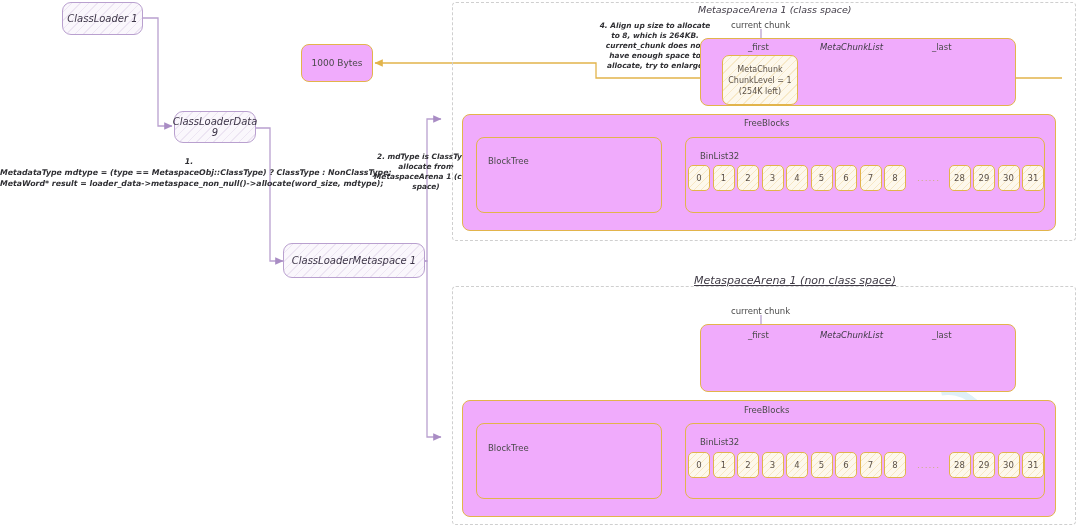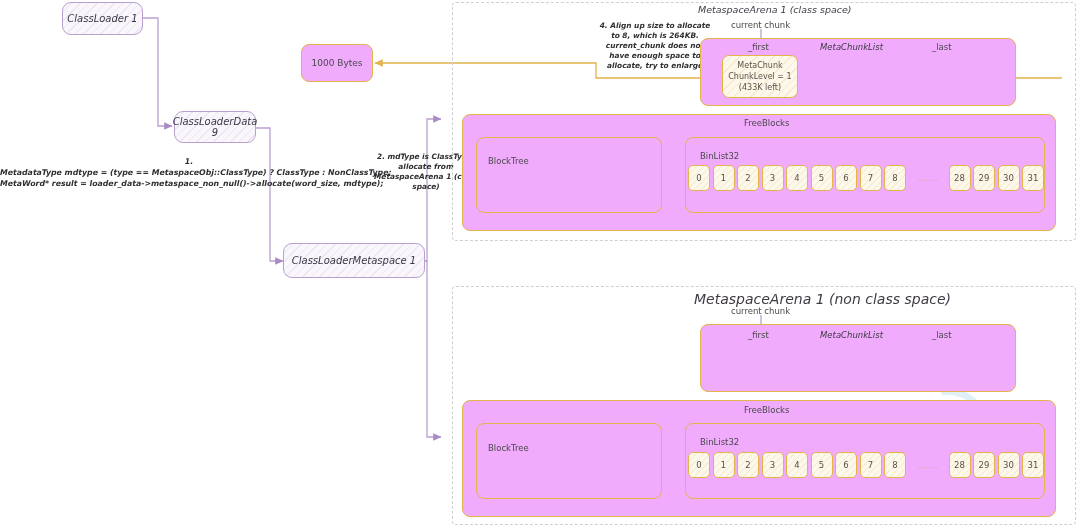--- a/index.html
+++ b/index.html
@@ -177,24 +177,24 @@
 
   <div class="label it" style="left:698px;top:4px;font-size:9.5px;">MetaspaceArena 1 (class space)</div>
 
   <div class="label" style="left:731px;top:20px;font-size:8.5px;color:#4a4a4a;">current chunk</div>
 
   <div class="box yellow-box" style="left:700px;top:38px;width:316px;height:68px;"></div>
   <div class="label" style="left:748px;top:42px;font-size:8.5px;">_first</div>
   <div class="label it" style="left:820px;top:42px;font-size:8.5px;">MetaChunkList</div>
   <div class="label" style="left:932px;top:42px;font-size:8.5px;">_last</div>
 
-  <div class="box yellow-box-hatch metachunk" style="left:722px;top:55px;width:76px;height:43px;">
+  <div class="box yellow-box-hatch metachunk" style="left:722px;top:55px;width:76px;height:50px;">
     <span>MetaChunk</span>
     <span>ChunkLevel = 1</span>
-    <span>(433K left)</span>
+    <span>(254K left)</span>
   </div>
 
   <div class="box yellow-box" style="left:462px;top:114px;width:594px;height:117px;"></div>
   <div class="label" style="left:744px;top:118px;font-size:8.5px;">FreeBlocks</div>
 
   <div class="box yellow-box" style="left:476px;top:137px;width:186px;height:76px;"></div>
   <div class="label" style="left:488px;top:156px;font-size:8.5px;">BlockTree</div>
 
   <div class="box yellow-box" style="left:685px;top:137px;width:360px;height:76px;"></div>
   <div class="label" style="left:700px;top:151px;font-size:8.5px;">BinList32</div>
@@ -210,21 +210,21 @@
       <div class="bin-cell">8</div>
       <div class="bin-gap">......</div>
       <div class="bin-cell">28</div>
       <div class="bin-cell">29</div>
       <div class="bin-cell">30</div>
       <div class="bin-cell">31</div>
     </div>
 
   <div class="dashed-zone" style="left:452px;top:286px;width:624px;height:239px;"></div>
 
-  <div class="label it" style="left:694px;top:291px;font-size:14px;">MetaspaceArena 1 (non class space)</div>
+  <div class="label it" style="left:694px;top:274px;font-size:11px;text-decoration:underline;">MetaspaceArena 1 (non class space)</div>
 
   <div class="label" style="left:731px;top:306px;font-size:8.5px;color:#4a4a4a;">current chunk</div>
 
   <div class="box yellow-box" style="left:700px;top:324px;width:316px;height:68px;"></div>
   <div class="label" style="left:748px;top:330px;font-size:8.5px;">_first</div>
   <div class="label it" style="left:820px;top:330px;font-size:8.5px;">MetaChunkList</div>
   <div class="label" style="left:932px;top:330px;font-size:8.5px;">_last</div>
 
   <div class="box yellow-box" style="left:462px;top:400px;width:594px;height:117px;"></div>
   <div class="label" style="left:744px;top:405px;font-size:8.5px;">FreeBlocks</div>

